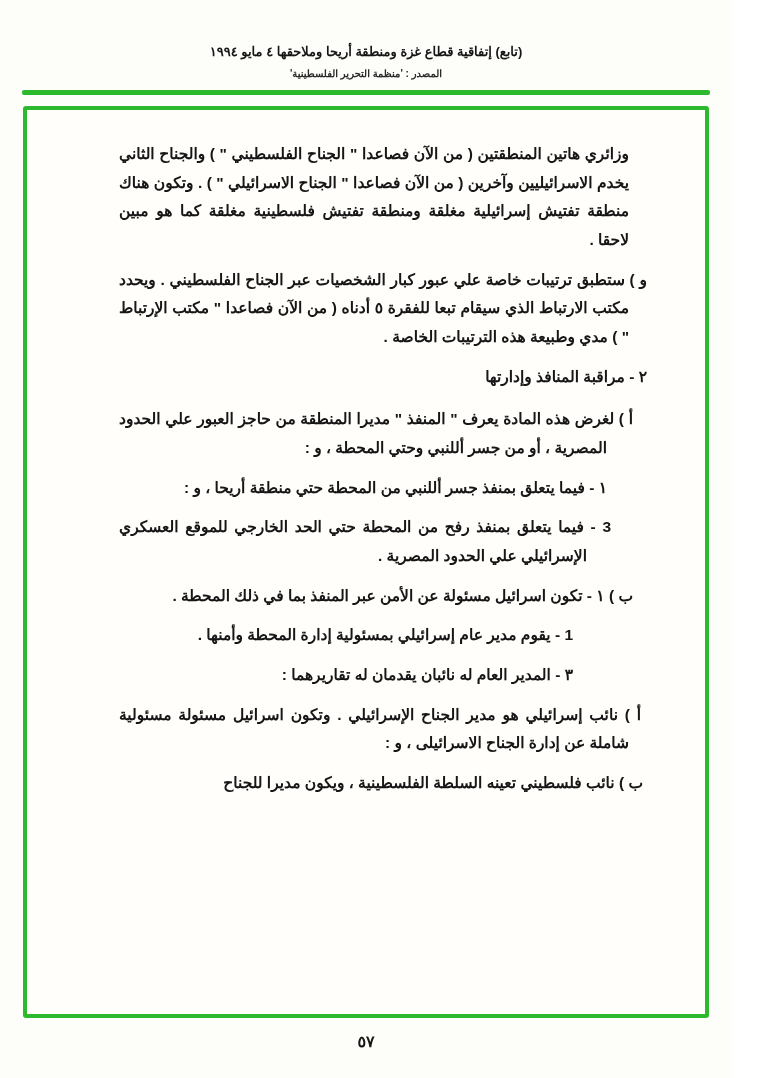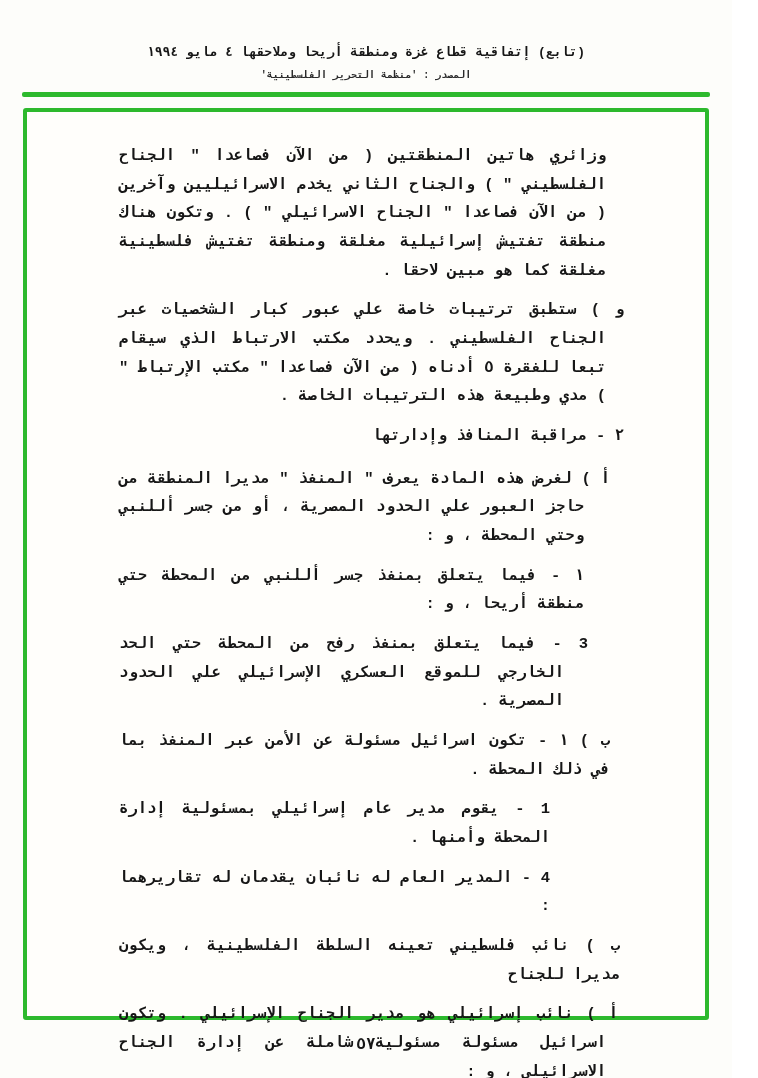--- a/index.html
+++ b/index.html
@@ -3,39 +3,39 @@
 <meta charset="utf-8">
 <style>
   :root { --green: #2db92d; --ink: #161616; }
   * { margin: 0; padding: 0; box-sizing: border-box; }
   html, body { background: #ffffff; }
   body { width: 758px; height: 1078px; overflow: hidden; }
   .page {
     width: 732px; height: 1078px;
     background: #fdfdfa;
     direction: rtl;
-    font-family: Liberation Mono, monospace;
+    font-family: Liberation Sans, sans-serif;
     color: var(--ink);
   }
   .doc-header { text-align: center; padding-top: 44px; }
   .doc-title  { font-size: 13px; font-weight: bold; letter-spacing: 0.2px; }
   .doc-source { font-size: 10px;  font-weight: bold; margin-top: 9px; color: #2a2a2a; }
   .green-rule {
     width: 688px; height: 5px; background: var(--green);
     margin: 11px auto 0; border-radius: 2px;
   }
   .green-box {
     width: 686px; height: 912px;
     margin: 11px auto 0;
     border: 4px solid var(--green);
     border-radius: 3px;
     background: #fffefb;
   }
   .content {
-    padding: 30px 81px 0 92px;
+    padding: 30px 58px 0 92px;
     font-size: 15.5px;
     font-weight: bold;
     line-height: 1.85;
   }
   .para { text-align: justify; margin-bottom: 11px; }
   
   .i-18    { padding-right: 18px; }                      
   .hang-o  { padding-right: 18px; text-indent: -18px; }  
   .sec     { margin: 8px 0 14px; padding-right: 0; }     
   .i-a     { padding-right: 40px; text-indent: -26px; }  
@@ -63,23 +63,23 @@
   <div class="green-box">
     <div class="content">
       <p class="para i-18">وزائري هاتين المنطقتين ( من الآن فصاعدا " الجناح الفلسطيني " ) والجناح الثاني يخدم الاسرائيليين وآخرين ( من الآن فصاعدا " الجناح الاسرائيلي " ) . وتكون هناك منطقة تفتيش إسرائيلية مغلقة ومنطقة تفتيش فلسطينية مغلقة كما هو مبين لاحقا .</p>
       <p class="para hang-o">و ) ستطبق ترتيبات خاصة علي عبور كبار الشخصيات عبر الجناح الفلسطيني . ويحدد مكتب الارتباط الذي سيقام تبعا للفقرة ٥ أدناه ( من الآن فصاعدا " مكتب الإرتباط " ) مدي وطبيعة هذه الترتيبات الخاصة .</p>
       <p class="para sec">٢ - مراقبة المنافذ وإدارتها</p>
       <p class="para i-a">أ ) لغرض هذه المادة يعرف " المنفذ " مديرا المنطقة من حاجز العبور علي الحدود المصرية ، أو من جسر أللنبي وحتي المحطة ، و :</p>
       <p class="para i-n1">١ - فيما يتعلق بمنفذ جسر أللنبي من المحطة حتي منطقة أريحا ، و :</p>
       <p class="para i-n2">3 - فيما يتعلق بمنفذ رفح من المحطة حتي الحد الخارجي للموقع العسكري الإسرائيلي علي الحدود المصرية .</p>
       <p class="para i-b1">ب ) ١ - تكون اسرائيل مسئولة عن الأمن عبر المنفذ بما في ذلك المحطة .</p>
       <p class="para i-deep">1 - يقوم مدير عام إسرائيلي بمسئولية إدارة المحطة وأمنها .</p>
-      <p class="para i-deep">4 - المدير العام له نائبان يقدمان له تقاريرهما :</p>
+      <p class="para i-deep">٣ - المدير العام له نائبان يقدمان له تقاريرهما :</p>
+      <p class="para i-sub-a">أ ) نائب إسرائيلي هو مدير الجناح الإسرائيلي . وتكون اسرائيل مسئولة مسئولية شاملة عن إدارة الجناح الاسرائيلى ، و :</p>
       <p class="para i-sub-b">ب ) نائب فلسطيني تعينه السلطة الفلسطينية ، ويكون مديرا للجناح</p>
-      <p class="para i-sub-a">أ ) نائب إسرائيلي هو مدير الجناح الإسرائيلي . وتكون اسرائيل مسئولة مسئولية شاملة عن إدارة الجناح الاسرائيلى ، و :</p>
     </div>
   </div>
 
   <footer class="doc-footer">
     <span class="page-number">٥٧</span>
   </footer>
 
 </div>
 
 </body></html>

